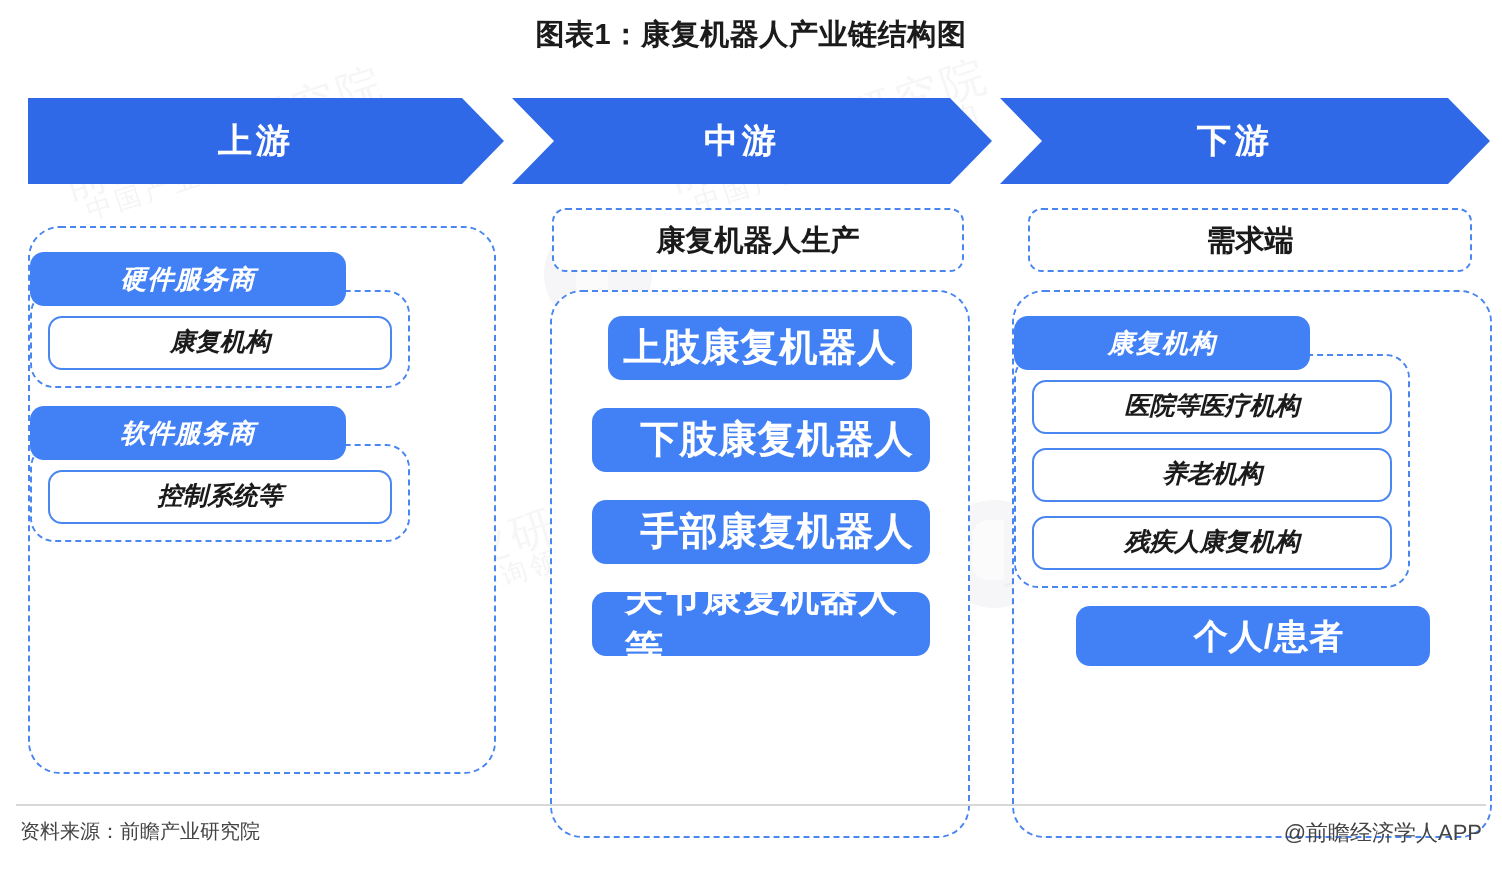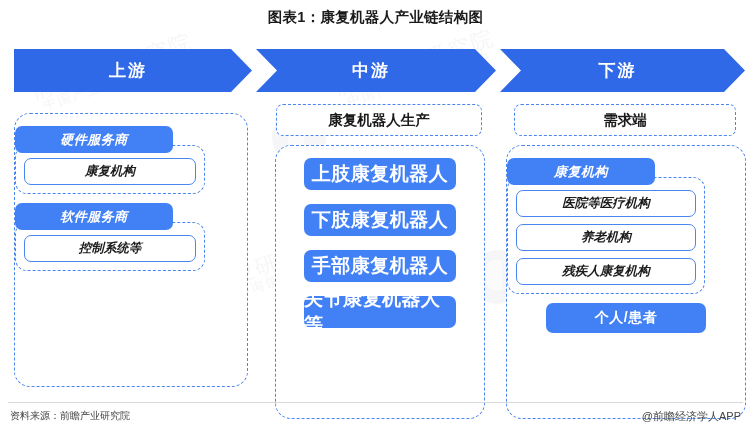--- a/index.html
+++ b/index.html
@@ -87,21 +87,21 @@
 
   .blue-box{
     position:relative;z-index:3;
     background:#4280F5;border-radius:7px;
     display:flex;align-items:center;justify-content:center;
     color:#fff;font-size:13px;font-weight:700;letter-spacing:.5px;
     height:27px;
   }
   .col.left  .blue-box{width:158px;}
   .col.right .blue-box{width:148px;}
-  .col.right .blue-box.wide{width:160px;height:30px;font-size:14px;}
+  .col.right .blue-box.wide{width:160px;height:30px;font-size:17px;padding-left:17px;}
 
   .sub-box{
     position:relative;z-index:1;margin-top:-8px;
     border:1.3px dashed #4A86F0;border-radius:12px;
     padding:12px 9px 8px 9px;
     display:flex;flex-direction:column;align-items:center;
     background:transparent;
   }
   .col.left  .sub-box{width:170px;}
   .col.right .sub-box{width:178px;}
@@ -113,21 +113,21 @@
     height:25px;width:100%;
   }
   .white-box + .white-box{margin-top:7px;}
 
   .mid-item{
     background:#4280F5;border-radius:7px;
     width:152px;height:32px;
     display:flex;align-items:center;justify-content:center;
     color:#fff;font-size:19px;font-weight:700;letter-spacing:.5px;
   }
-  .mid-item + .mid-item{margin-top:14px;}
+  .mid-item + .mid-item{margin-top:14px;padding-left:17px;}
 
   .right-tail{margin-top:9px;}
 
   
   .footline{
     position:absolute;left:8px;top:402px;width:735px;height:1px;
     background:#d8d8d8;
   }
   .foot-left{
     position:absolute;left:10px;top:409px;

